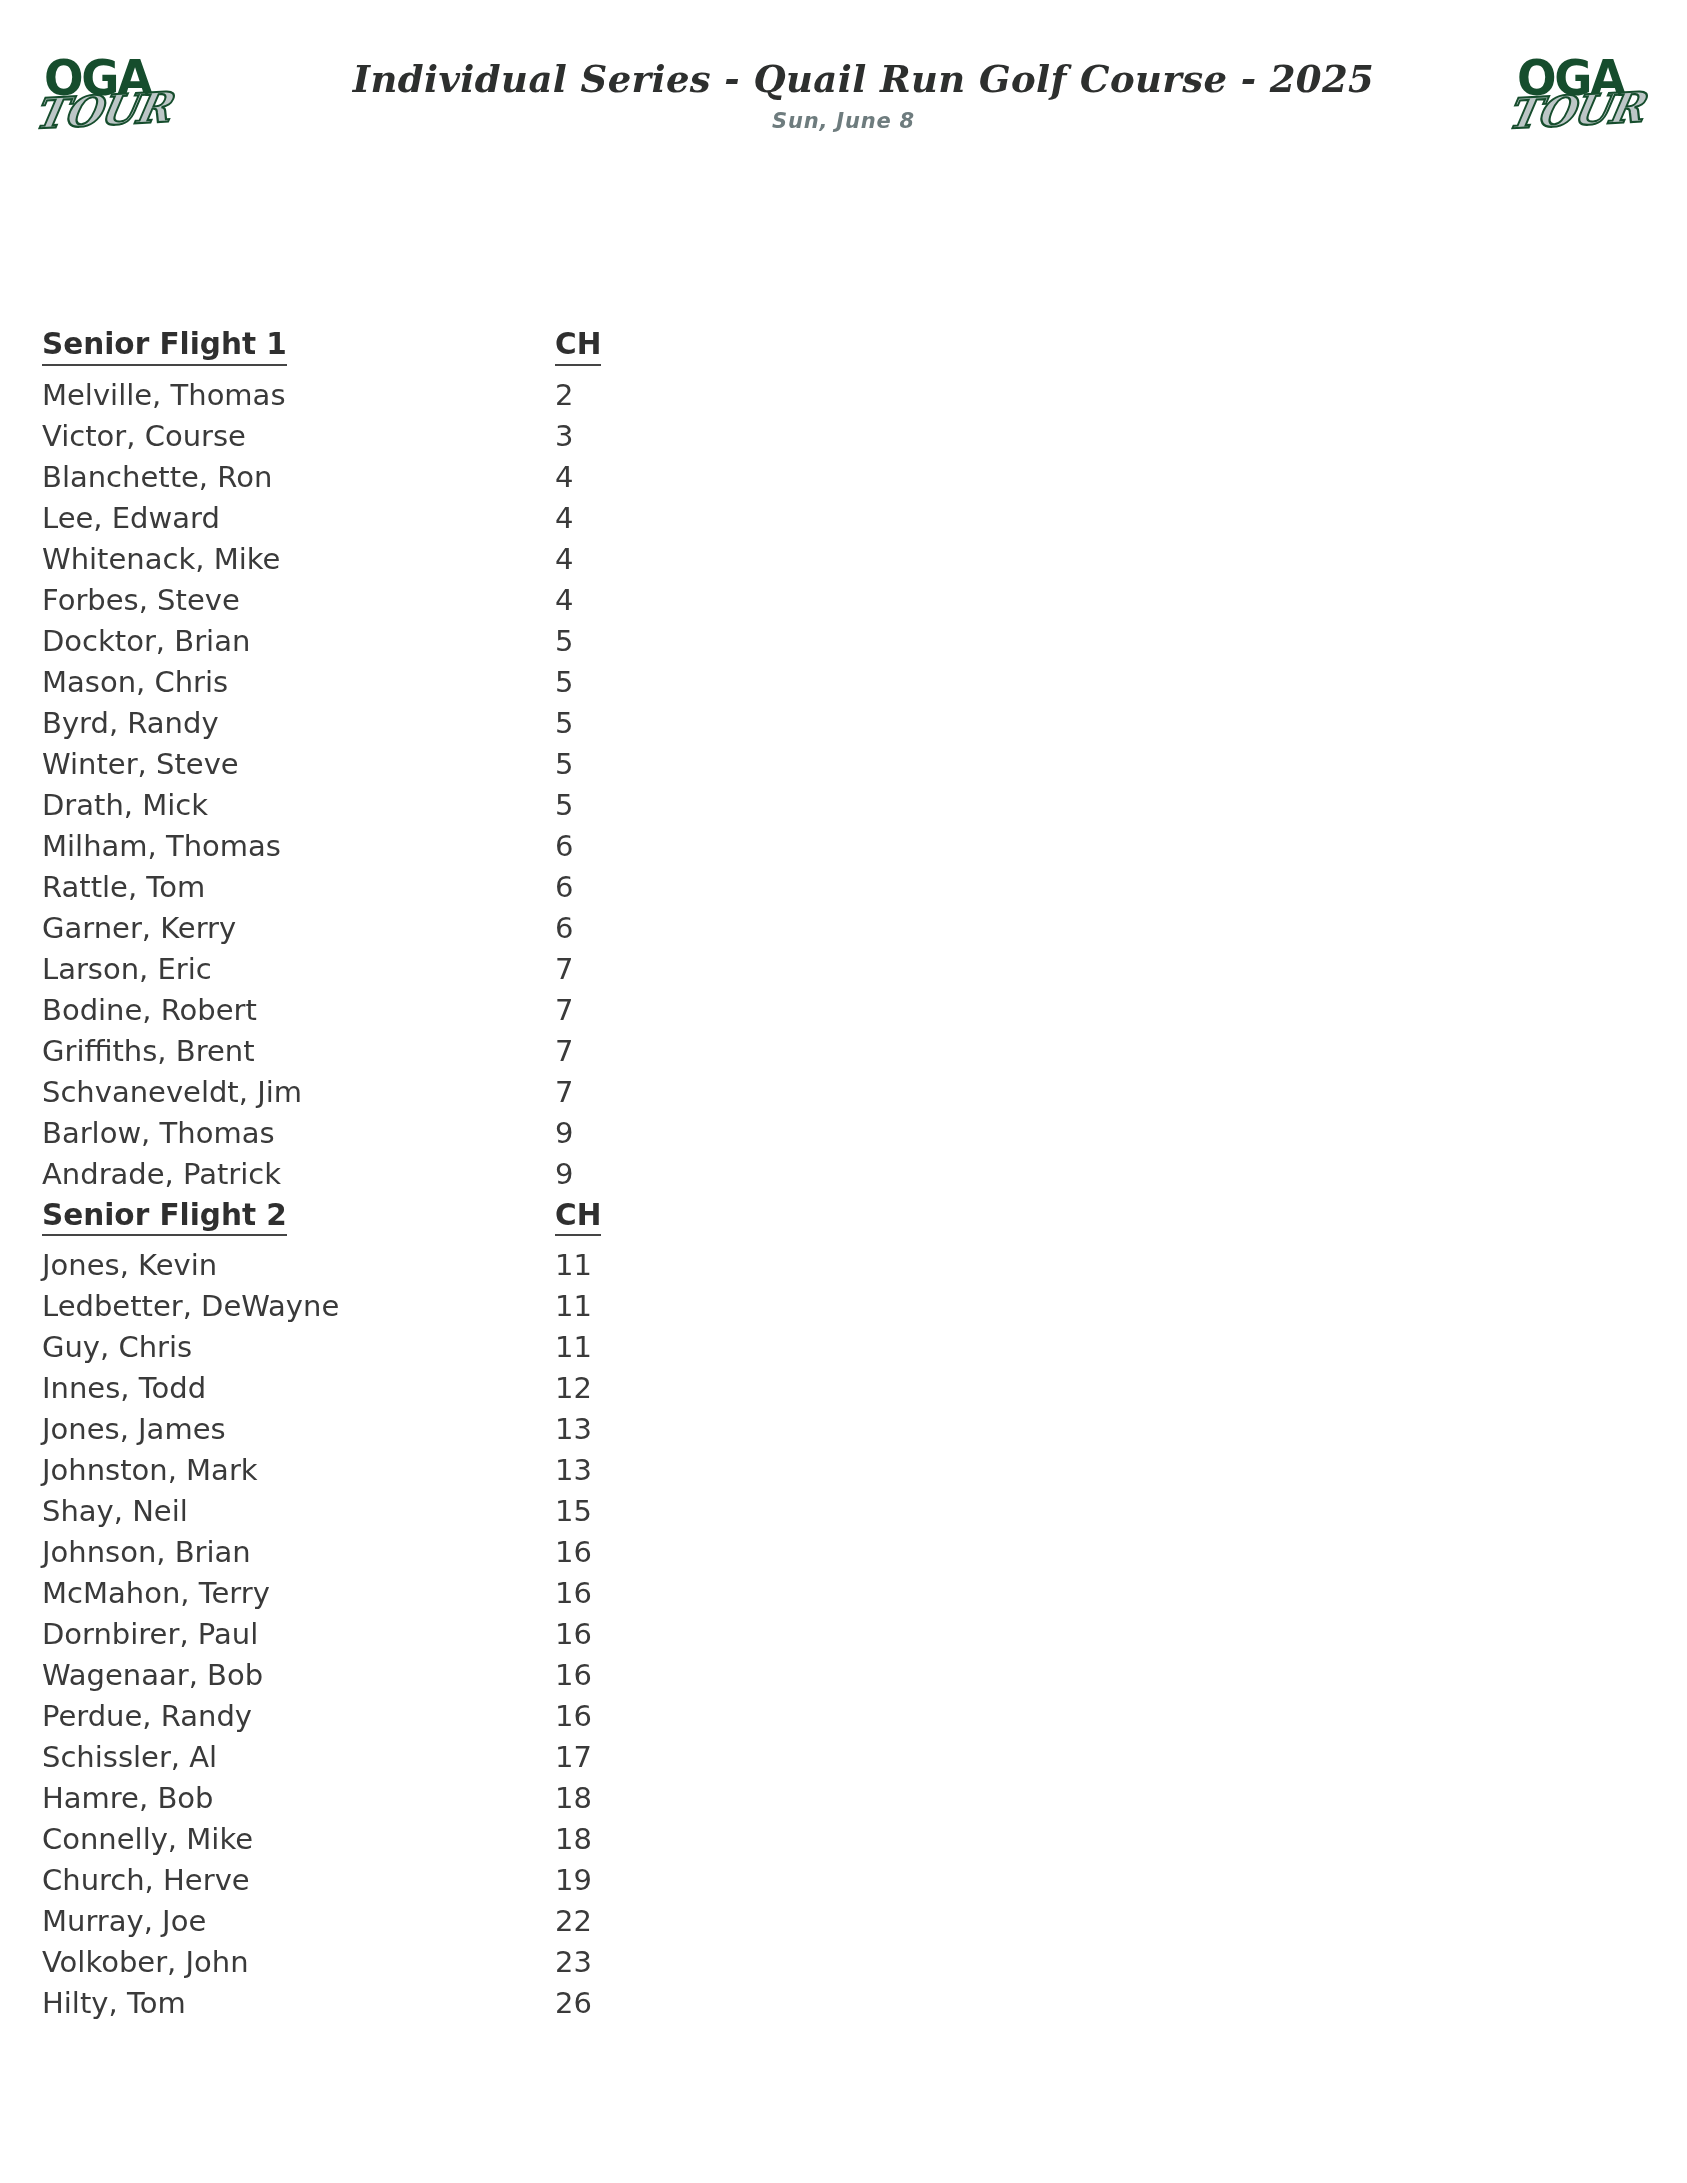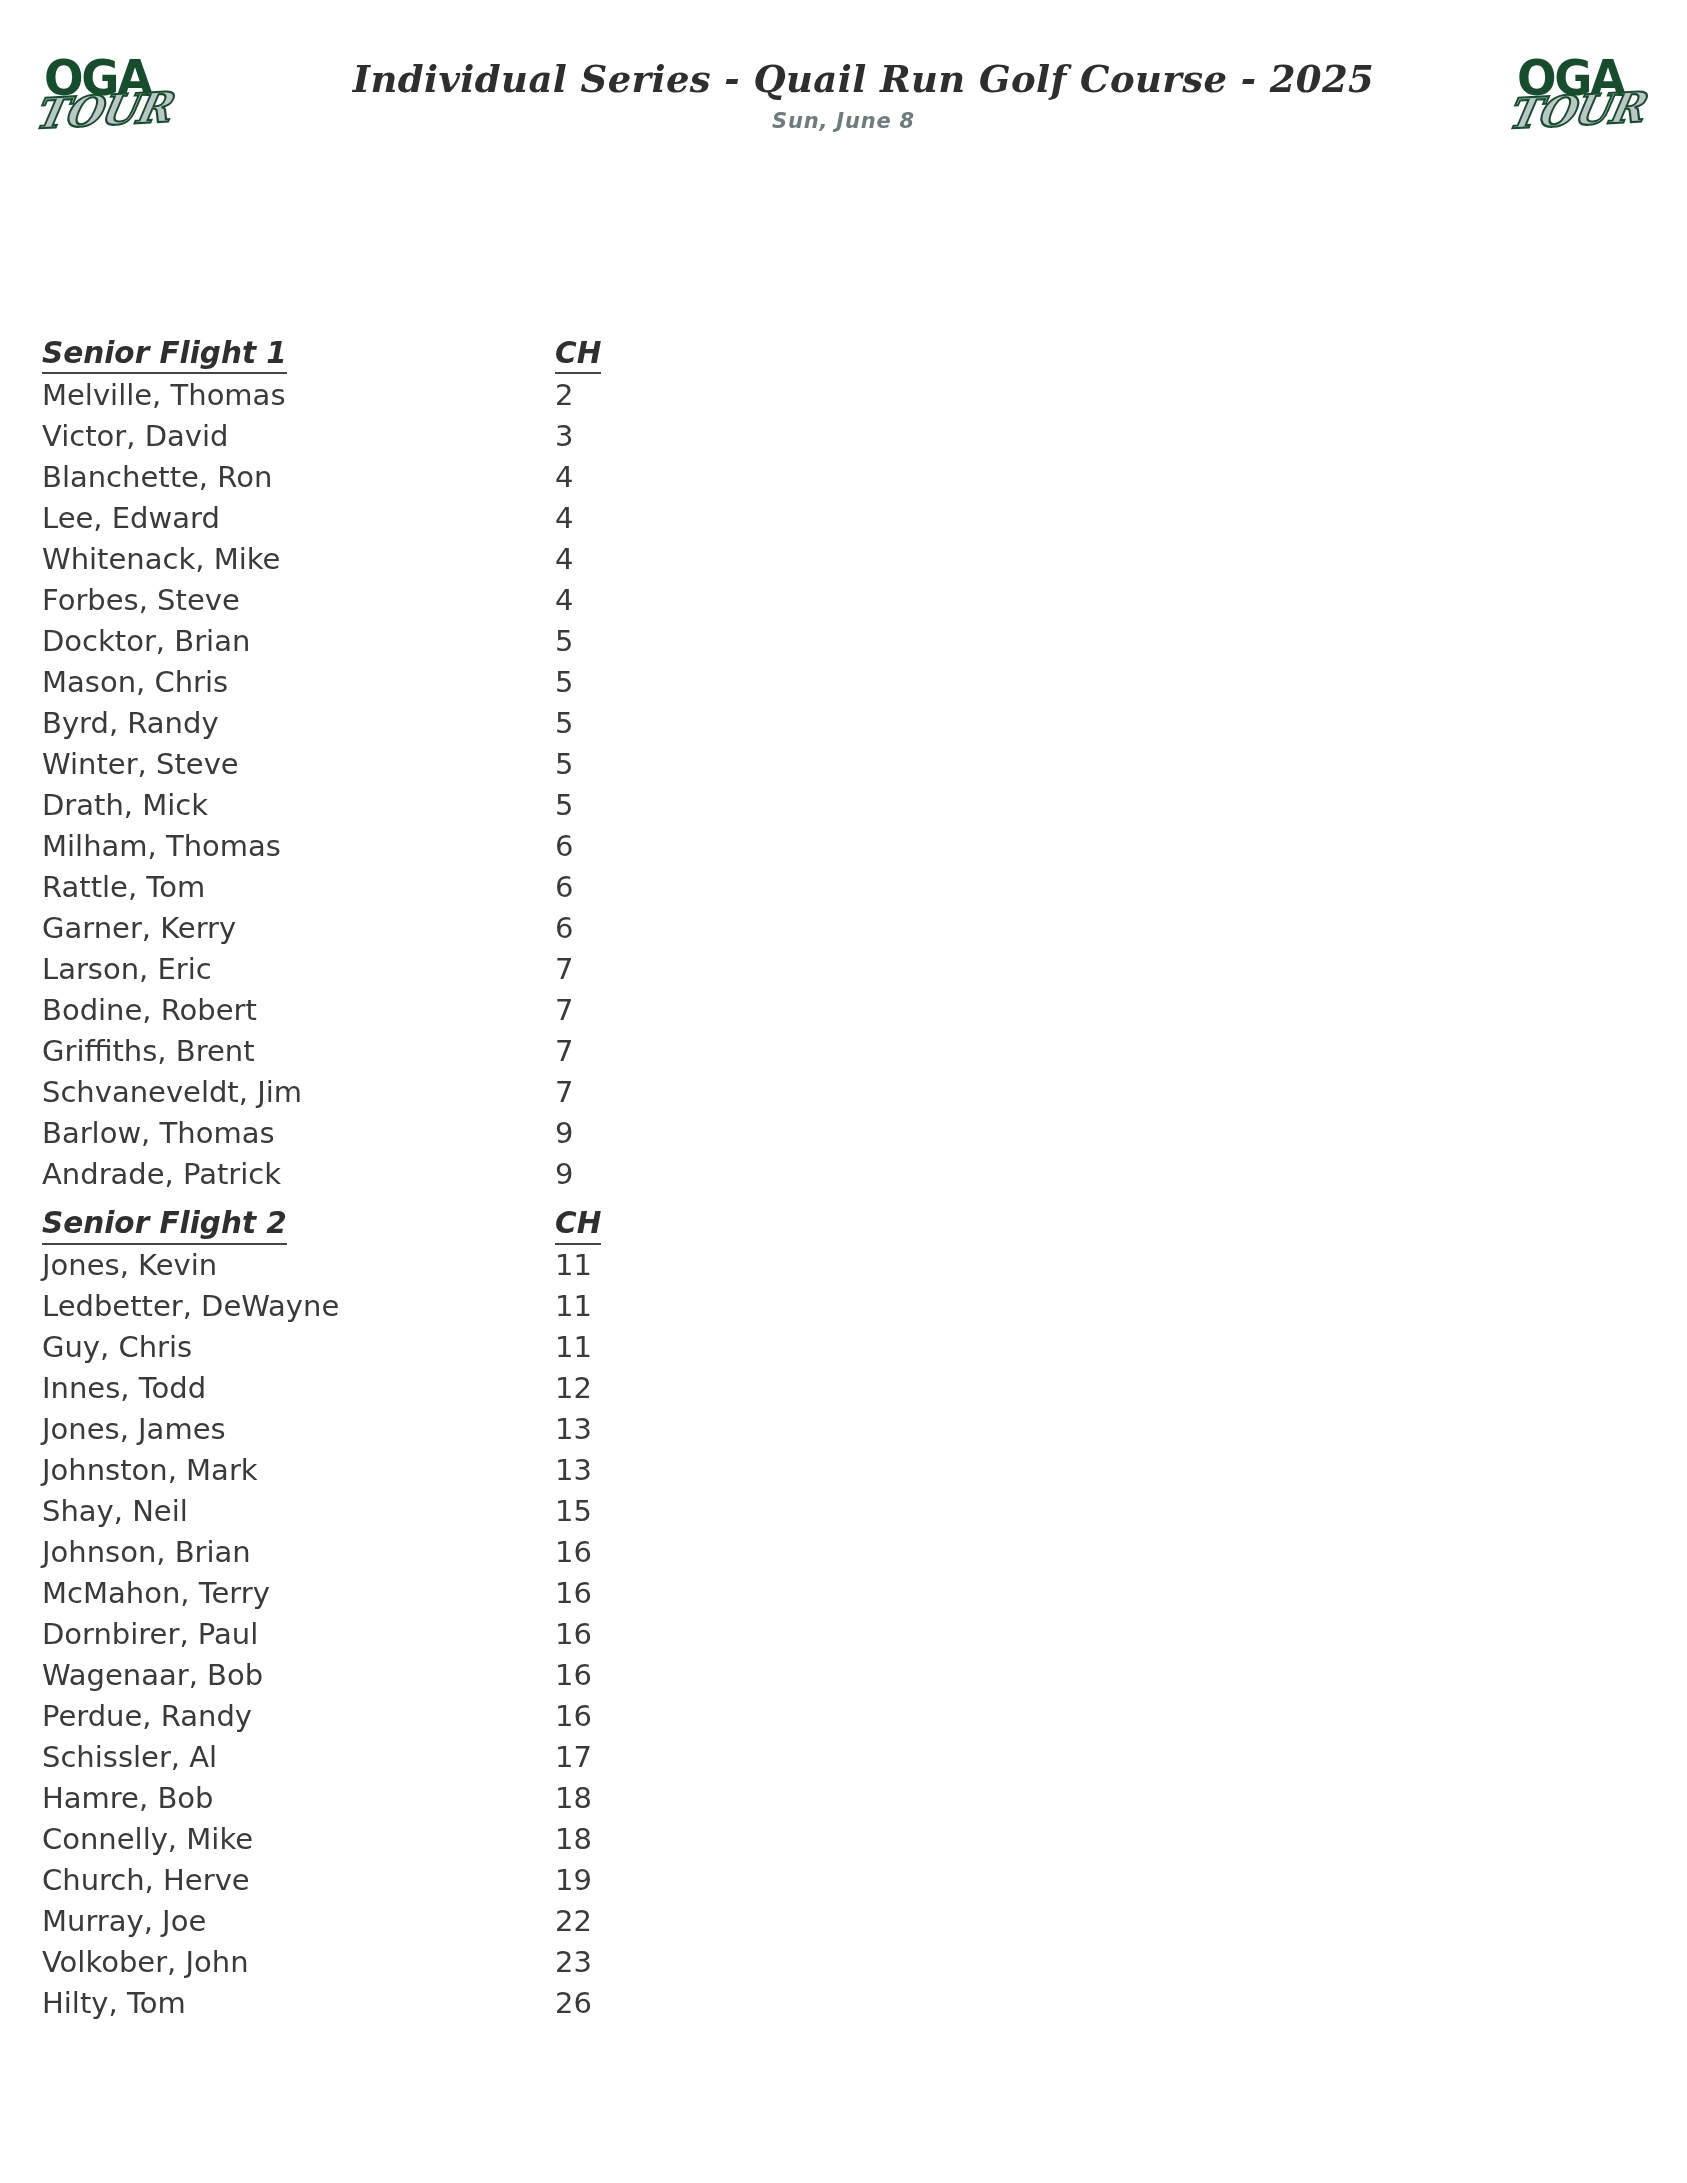--- a/index.html
+++ b/index.html
@@ -91,26 +91,25 @@
     color: #3a3a3a;
     font-size: 29px;
   }
   .row {
     display: flex;
     height: 41px;
     align-items: center;
   }
   .header-row {
     height: 47px;
-    align-items: flex-end;
+    align-items: flex-start;
     padding-top: 3.4px;
     font-weight: bold;
     color: #2f2f2f;
     font-size: 29.5px;
-    font-style: italic;
   }
   .name-col { width: 489px; flex: 0 0 489px; }
   .ch-col   { width: 127px; flex: 0 0 127px; text-align: left; margin-left: 24px; }
   .header-row .u {
     display: inline-block;
     border-bottom: 2.5px solid #454545;
     padding-bottom: 2.5px;
   }
 </style>
 </head>
@@ -137,21 +136,21 @@
       <section>
         <div class="row header-row">
           <span class="name-col"><span class="u">Senior Flight 1</span></span>
           <span class="ch-col"><span class="u">CH</span></span>
         </div>
         <div class="row">
           <span class="name-col">Melville, Thomas</span>
           <span class="ch-col">2</span>
         </div>
         <div class="row">
-          <span class="name-col">Victor, David</span>
+          <span class="name-col">Victor, Course</span>
           <span class="ch-col">3</span>
         </div>
         <div class="row">
           <span class="name-col">Blanchette, Ron</span>
           <span class="ch-col">4</span>
         </div>
         <div class="row">
           <span class="name-col">Lee, Edward</span>
           <span class="ch-col">4</span>
         </div>

